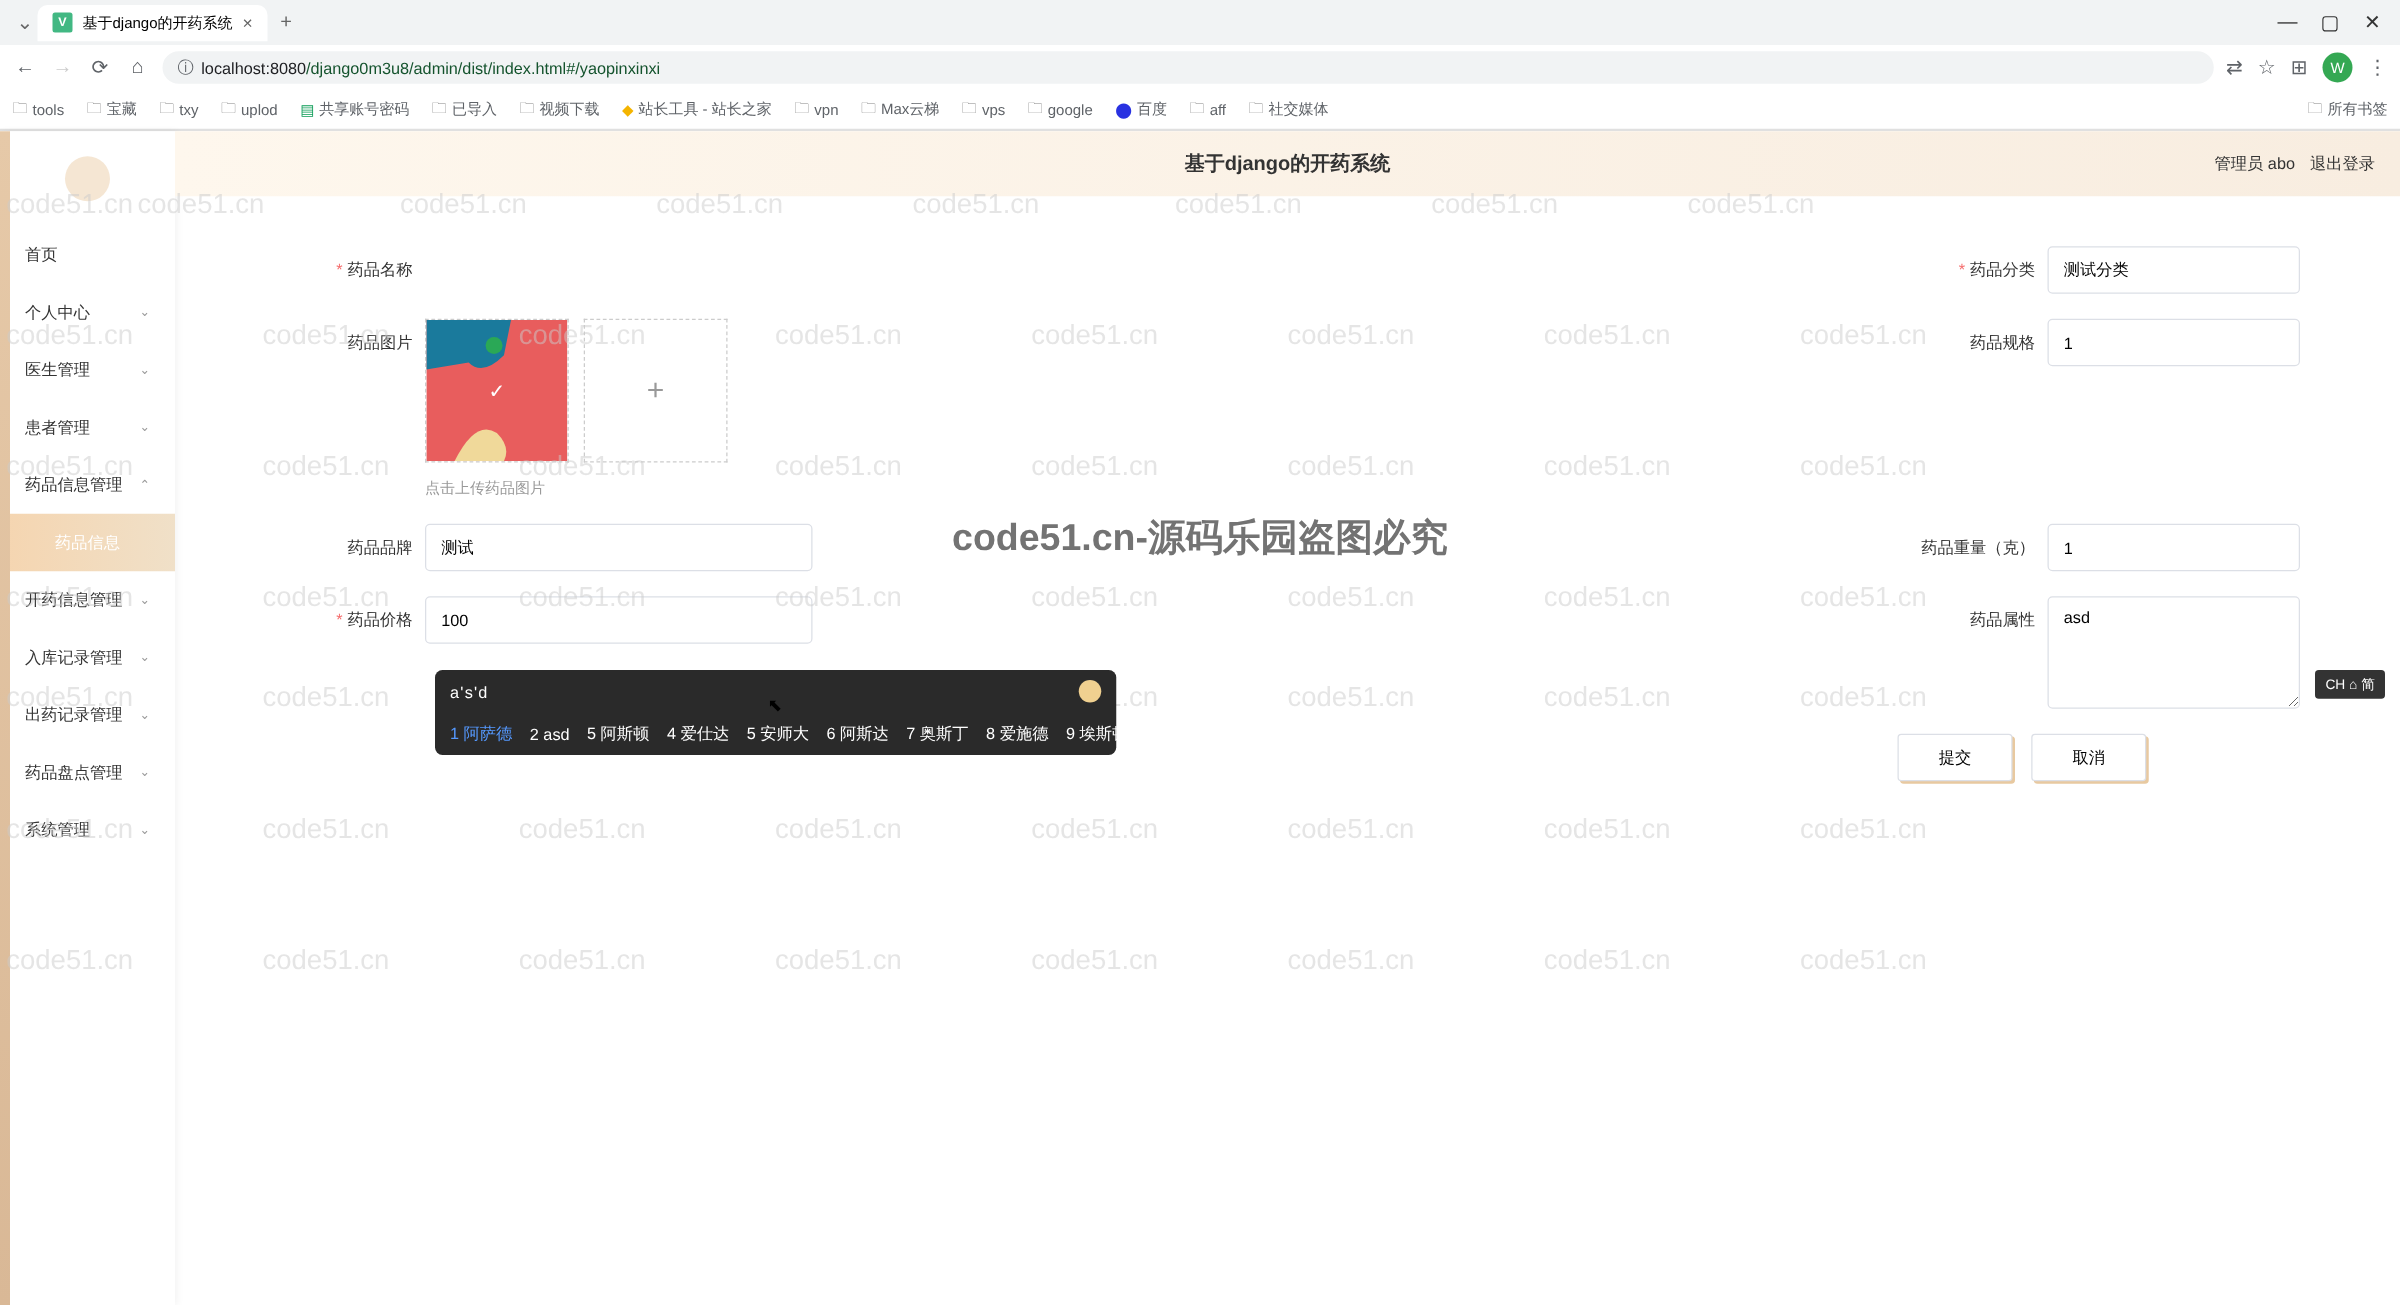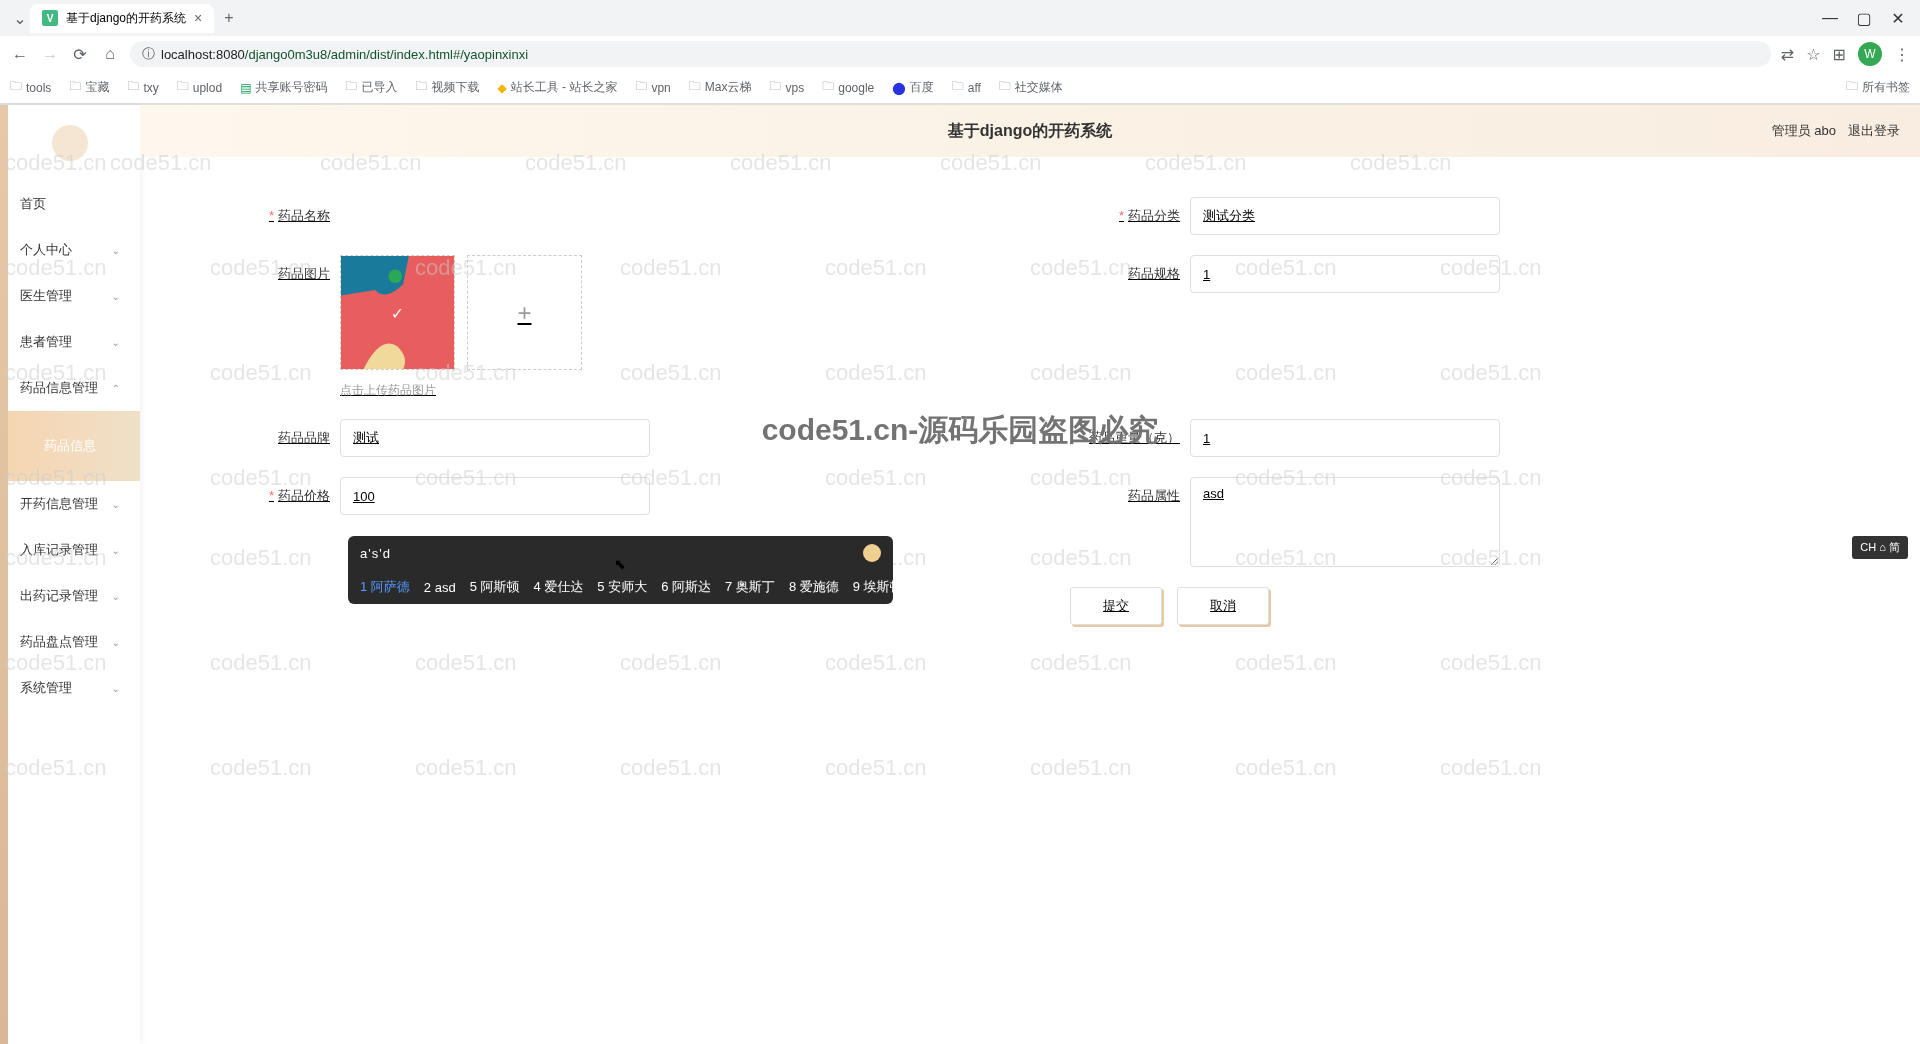--- a/index.html
+++ b/index.html
@@ -35,21 +35,21 @@
 .side-accent { position: absolute; left: 0; top: 0; width: 8px; height: 100%; background: linear-gradient(180deg, #e6c9a8, #d9b896); }
 .logo-circle { width: 36px; height: 36px; background: #f5e6d3; border-radius: 50%; margin: 10px auto 20px; }
 .menu-item { padding: 14px 20px; font-size: 13px; color: #333; display: flex; justify-content: space-between; align-items: center; }
 .menu-item.active { background: linear-gradient(90deg, #f5d5b0, #f0e0c8); color: #fff; }
 .chev { font-size: 10px; color: #999; }
 
 .main { flex: 1; background: #fff; }
 .header { height: 52px; background: linear-gradient(90deg, #fef7ed, #f8ede0); display: flex; align-items: center; justify-content: center; position: relative; font-size: 16px; font-weight: bold; color: #333; }
 .header-right { position: absolute; right: 20px; font-size: 13px; font-weight: normal; display: flex; gap: 12px; }
 
-.form-area { padding: 40px 80px; display: grid; grid-template-columns: 1fr 1fr; gap: 20px 80px; text-decoration: underline; }
+.form-area { padding: 40px 80px; display: grid; grid-template-columns: 1fr; gap: 20px 80px; }
 .form-row { display: flex; align-items: flex-start; gap: 10px; }
 .form-label { width: 110px; text-align: right; font-size: 13px; color: #333; padding-top: 10px; }
 .required::before { content: "*"; color: #f56c6c; margin-right: 4px; }
 .form-input { flex: 1; max-width: 310px; height: 38px; border: 1px solid #dcdfe6; border-radius: 4px; padding: 0 12px; font-size: 13px; }
 .form-textarea { flex: 1; max-width: 310px; min-height: 90px; border: 1px solid #dcdfe6; border-radius: 4px; padding: 8px 12px; font-size: 13px; resize: vertical; }
 .date-input { width: 155px; height: 38px; border: 1px solid #dcdfe6; border-radius: 4px; padding: 0 10px; font-size: 13px; display: flex; align-items: center; gap: 6px; color: #606266; }
 
 .upload-area { display: flex; gap: 12px; flex-direction: column; }
 .upload-row { display: flex; gap: 12px; }
 .upload-preview { width: 115px; height: 115px; border: 1px dashed #ccc; position: relative; overflow: hidden; }
@@ -198,21 +198,21 @@
       </div>
     <div class="menu-item">
         <span>患者管理</span>
         <span class="chev">⌄</span>
       </div>
     <div class="menu-item">
         <span>药品信息管理</span>
         <span class="chev">⌃</span>
       </div>
     <div class="menu-item active">
-        <span style="margin:12px auto;">药品信息</span>
+        <span style="margin:0 auto;">药品信息</span>
       </div>
     <div class="menu-item">
         <span>开药信息管理</span>
         <span class="chev">⌄</span>
       </div>
     <div class="menu-item">
         <span>入库记录管理</span>
         <span class="chev">⌄</span>
       </div>
     <div class="menu-item">

